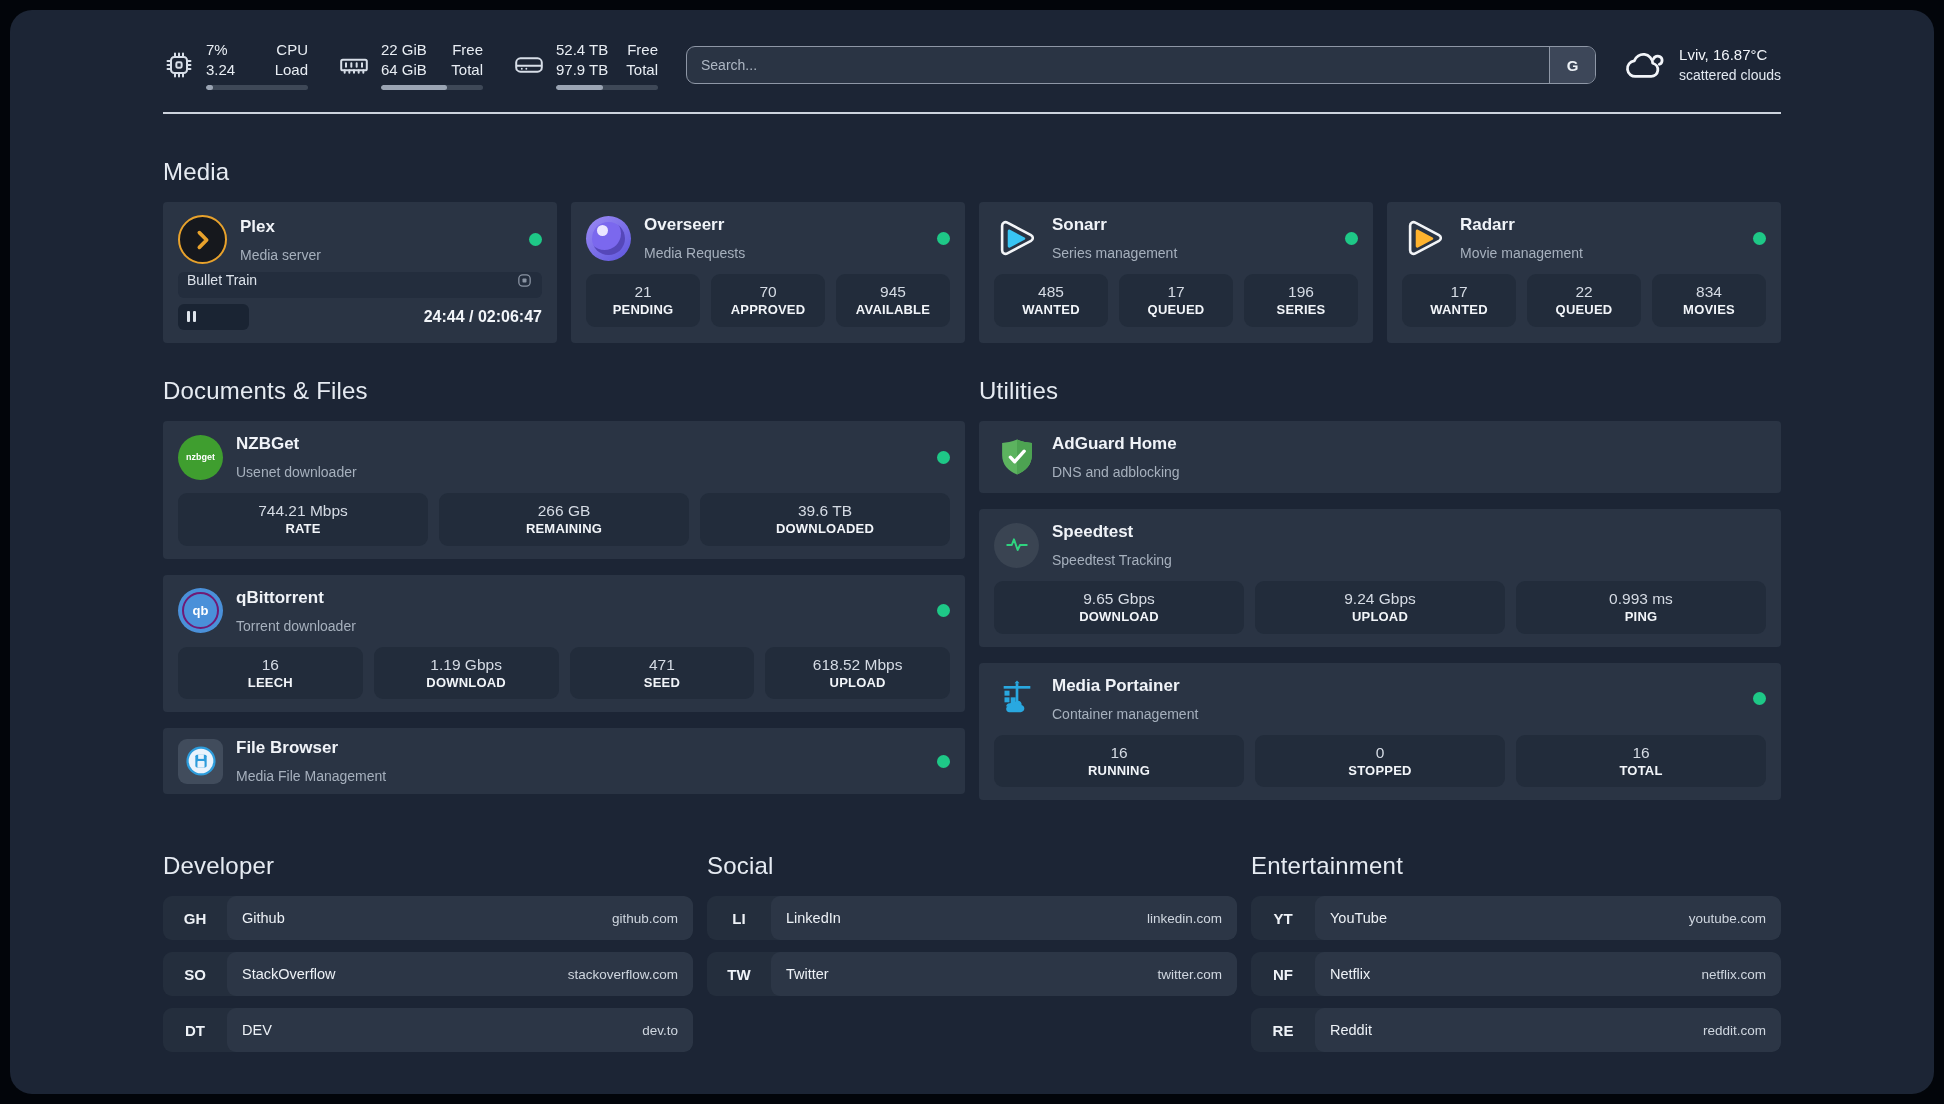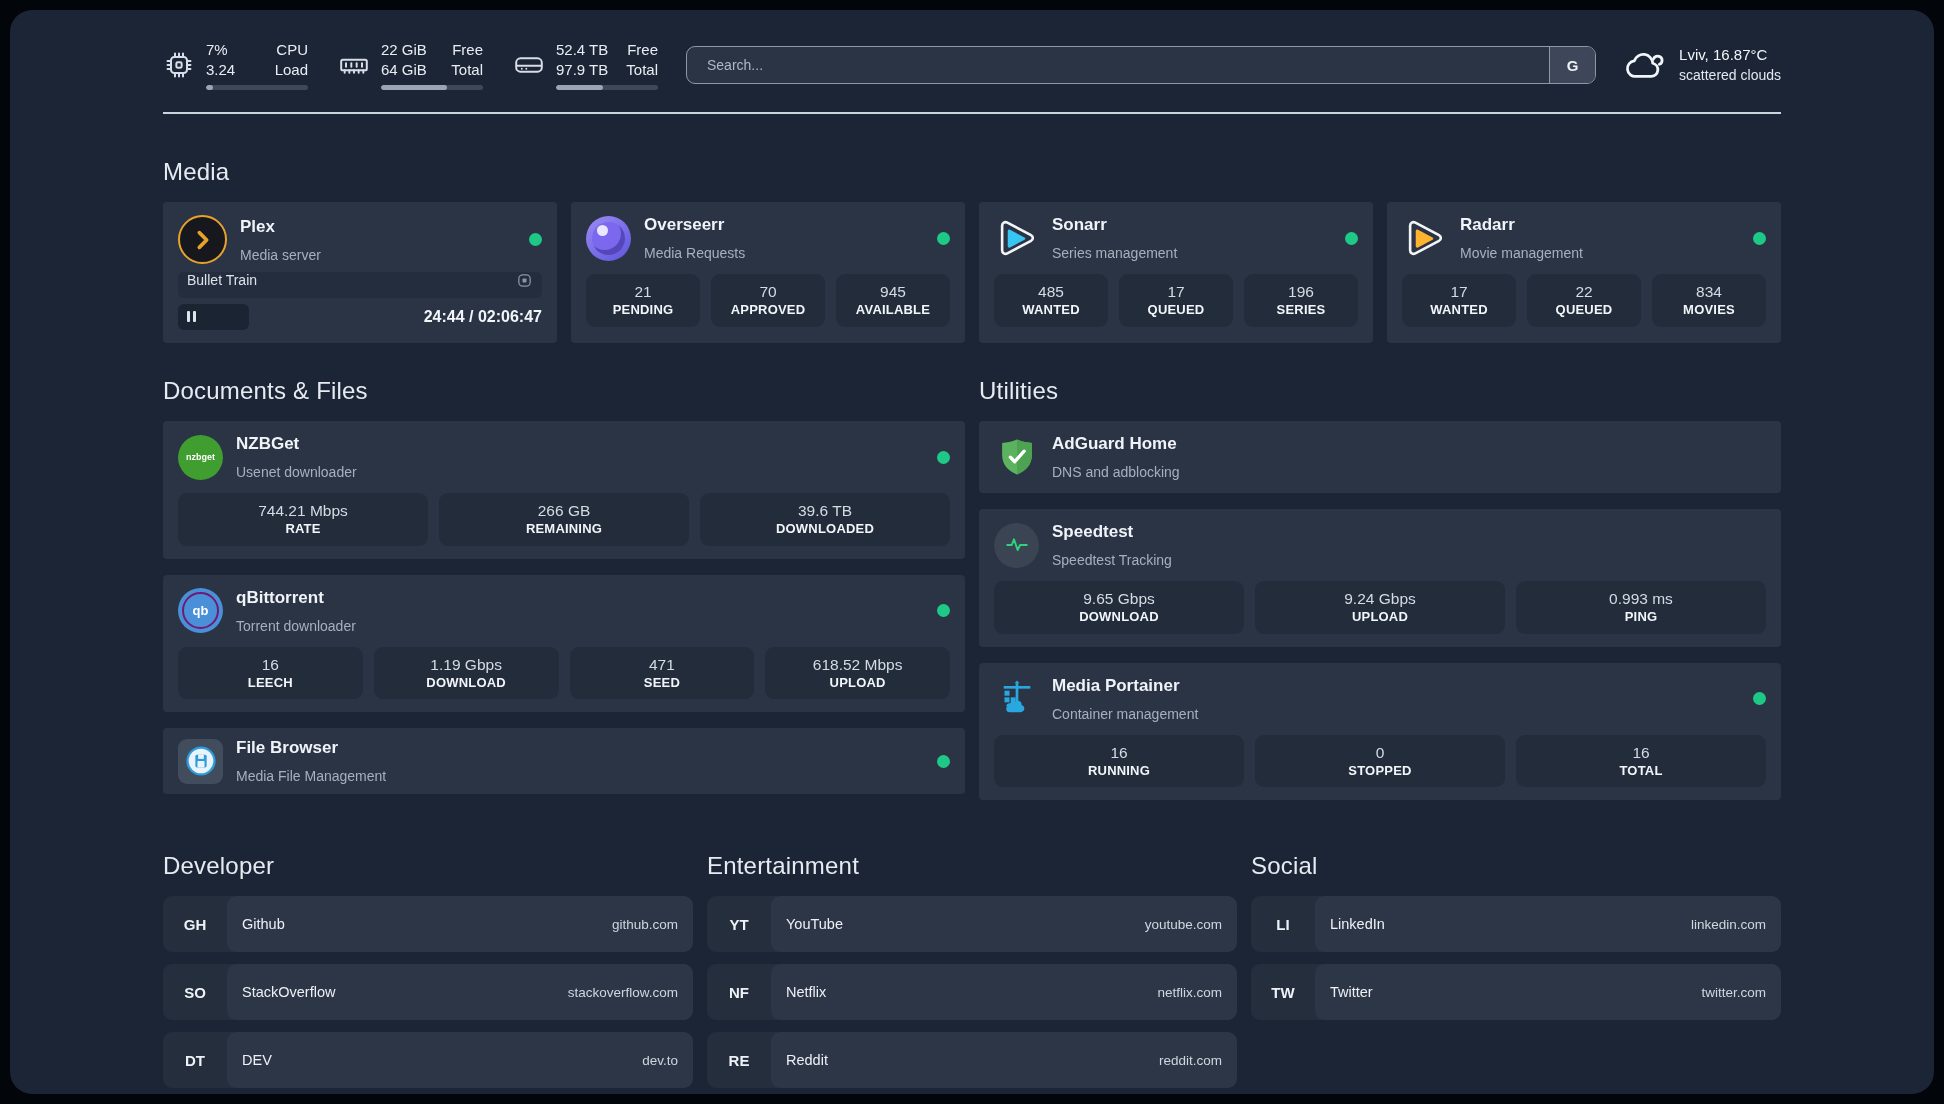--- a/index.html
+++ b/index.html
@@ -11,21 +11,21 @@
   .sys-stats{display:flex;gap:30px;align-items:center;}
   .stat{display:flex;align-items:center;gap:11px;}
   .stat svg{width:32px;height:32px;flex-shrink:0;}
   .stat-body{min-width:102px;}
   .stat-rows{display:flex;justify-content:space-between;gap:14px;font-size:15px;color:#e8edf3;line-height:1.3;}
   .stat-col{display:flex;flex-direction:column;}
   .stat-col.labs{text-align:right;}
   .bar{height:5px;border-radius:3px;background:#3e4857;margin-top:6px;overflow:hidden;}
   .bar-fill{height:100%;border-radius:3px;background:#9aa4b3;}
   .search{flex:1;margin:0 28px;height:36px;border:1px solid #8e97a6;border-radius:9px;background:#2a3444;display:flex;overflow:hidden;}
-  .search input{flex:1;background:transparent;border:none;outline:none;padding:0 20px;font-size:14px;color:#dfe5ec;font-family:"Liberation Sans",sans-serif;}
+  .search input{flex:1;background:transparent;border:none;outline:none;padding:0 14px;font-size:14px;color:#dfe5ec;font-family:"Liberation Sans",sans-serif;}
   .search input::placeholder{color:#aeb7c4;}
   .gbtn{width:46px;border:none;border-left:1px solid #8e97a6;background:#3d4759;color:#eef2f7;font-size:15px;font-weight:700;cursor:pointer;font-family:"Liberation Sans",sans-serif;}
   .weather{display:flex;align-items:center;gap:13px;}
   .weather svg{width:42px;height:42px;}
   .weather-loc{font-size:15px;color:#f2f5f9;line-height:1.35;}
   .weather-cond{font-size:14px;color:#e2e8f0;line-height:1.35;}
   .divider{margin-top:22px;border-top:2px solid #ccd3dd;}
 
   
   .sec-title{font-size:24px;font-weight:500;color:#e6ebf2;margin:0;letter-spacing:.2px;}
@@ -65,21 +65,21 @@
   
   .mid-grid{display:grid;grid-template-columns:1fr 1fr;gap:14px;margin-top:34px;}
   .col .sec-title{margin-bottom:16px;}
   .col-cards{display:flex;flex-direction:column;gap:16px;}
   .card-slim{padding:10px 15px;}
 
   
   .bm-grid{display:grid;grid-template-columns:1fr 1fr 1fr;gap:14px;margin-top:52px;}
   .bm-col .sec-title{margin-bottom:16px;}
   .bm-list{display:flex;flex-direction:column;gap:12px;}
-  .bm{display:flex;height:56px;border-radius:9px;overflow:hidden;background:#242e3d;cursor:pointer;}
+  .bm{display:flex;height:44px;border-radius:9px;overflow:hidden;background:#242e3d;cursor:pointer;}
   .bm-abbrev{width:64px;display:flex;align-items:center;justify-content:center;font-size:15px;font-weight:700;color:#eef2f7;flex-shrink:0;}
   .bm-main{flex:1;background:#2c3646;border-radius:9px;display:flex;align-items:center;justify-content:space-between;padding:0 15px;}
   .bm-name{font-size:14.5px;color:#edf1f6;}
   .bm-url{font-size:13.5px;color:#cfd6df;}
 </style>
 </head>
 <body>
 
 <div class="frame">
 <div class="panel">
@@ -489,20 +489,40 @@
           <span class="bm-abbrev">DT</span>
           <span class="bm-main">
                 <span class="bm-name">DEV</span>
                 <span class="bm-url">dev.to</span>
               </span>
         </div>
       </div>
     </div>
 
     <div class="bm-col">
+      <h2 class="sec-title">Social</h2>
+      <div class="bm-list">
+        <div class="bm">
+          <span class="bm-abbrev">LI</span>
+          <span class="bm-main">
+                <span class="bm-name">LinkedIn</span>
+                <span class="bm-url">linkedin.com</span>
+              </span>
+        </div>
+        <div class="bm">
+          <span class="bm-abbrev">TW</span>
+          <span class="bm-main">
+                <span class="bm-name">Twitter</span>
+                <span class="bm-url">twitter.com</span>
+              </span>
+        </div>
+      </div>
+    </div>
+
+    <div class="bm-col">
       <h2 class="sec-title">Entertainment</h2>
       <div class="bm-list">
         <div class="bm">
           <span class="bm-abbrev">YT</span>
           <span class="bm-main">
                 <span class="bm-name">YouTube</span>
                 <span class="bm-url">youtube.com</span>
               </span>
         </div>
         <div class="bm">
@@ -514,36 +534,16 @@
         </div>
         <div class="bm">
           <span class="bm-abbrev">RE</span>
           <span class="bm-main">
                 <span class="bm-name">Reddit</span>
                 <span class="bm-url">reddit.com</span>
               </span>
         </div>
       </div>
     </div>
-
-    <div class="bm-col">
-      <h2 class="sec-title">Social</h2>
-      <div class="bm-list">
-        <div class="bm">
-          <span class="bm-abbrev">LI</span>
-          <span class="bm-main">
-                <span class="bm-name">LinkedIn</span>
-                <span class="bm-url">linkedin.com</span>
-              </span>
-        </div>
-        <div class="bm">
-          <span class="bm-abbrev">TW</span>
-          <span class="bm-main">
-                <span class="bm-name">Twitter</span>
-                <span class="bm-url">twitter.com</span>
-              </span>
-        </div>
-      </div>
-    </div>
   </div>
 
 </div>
 </div>
 
 </body></html>

